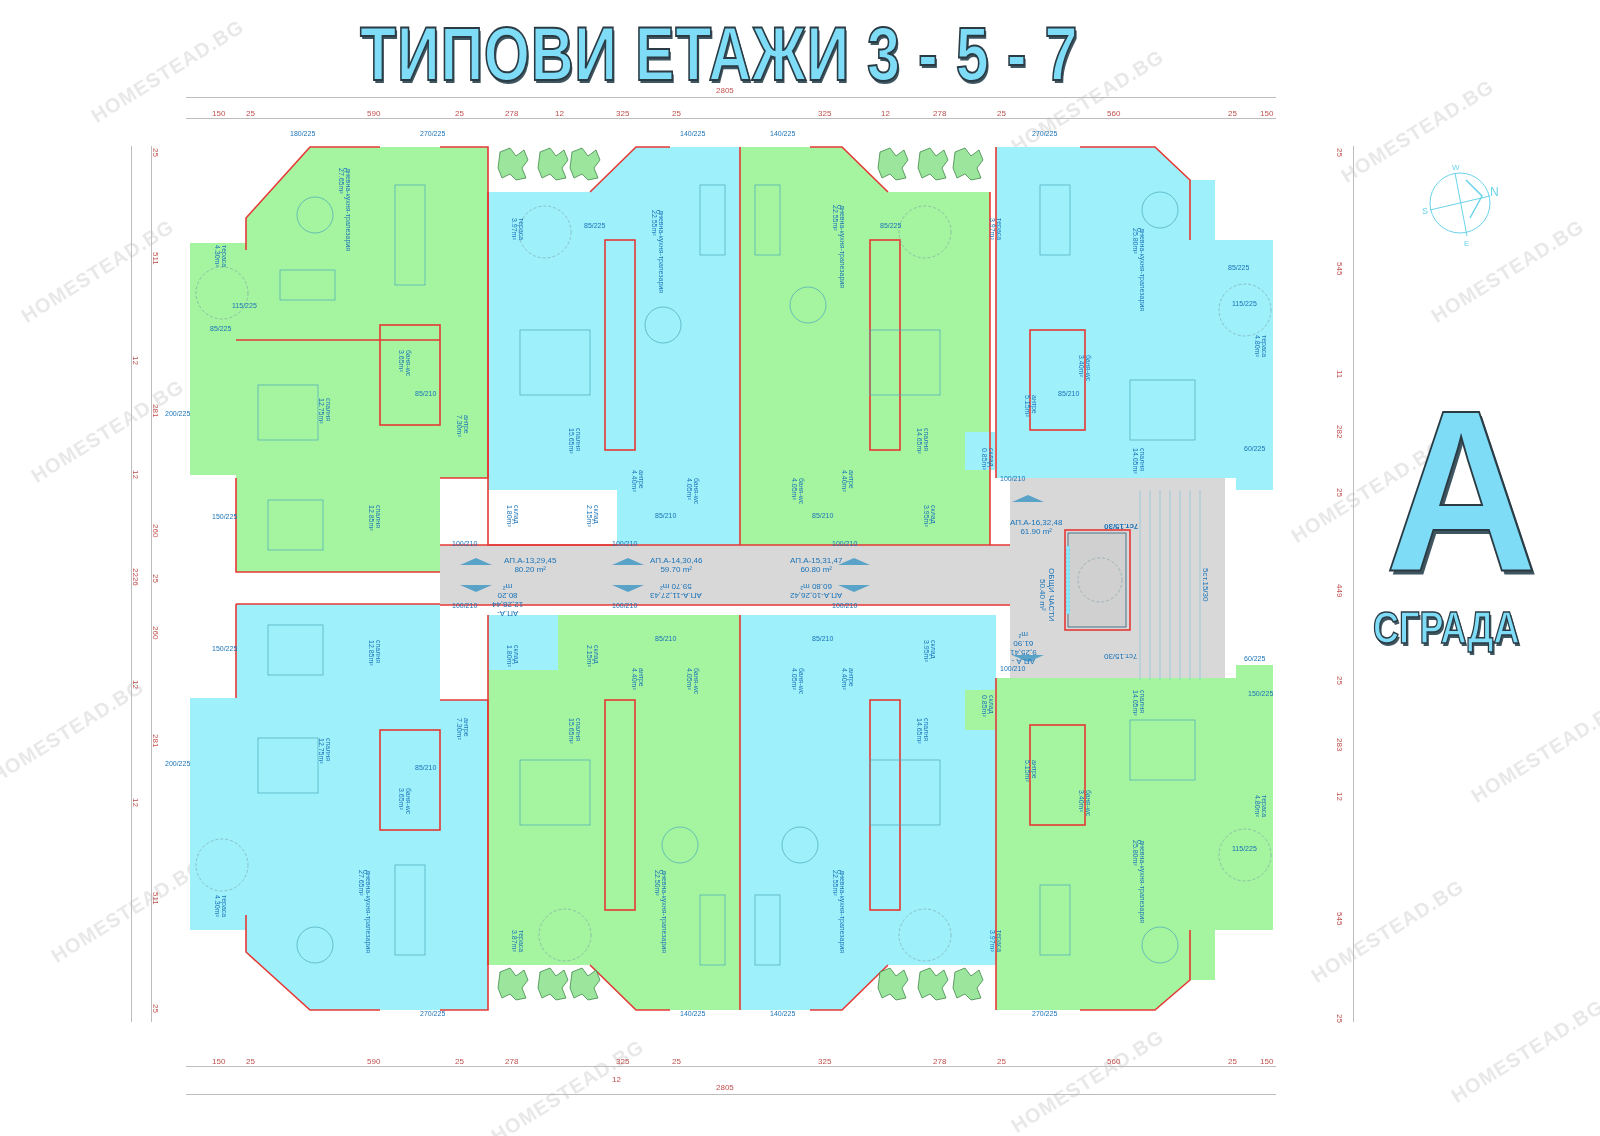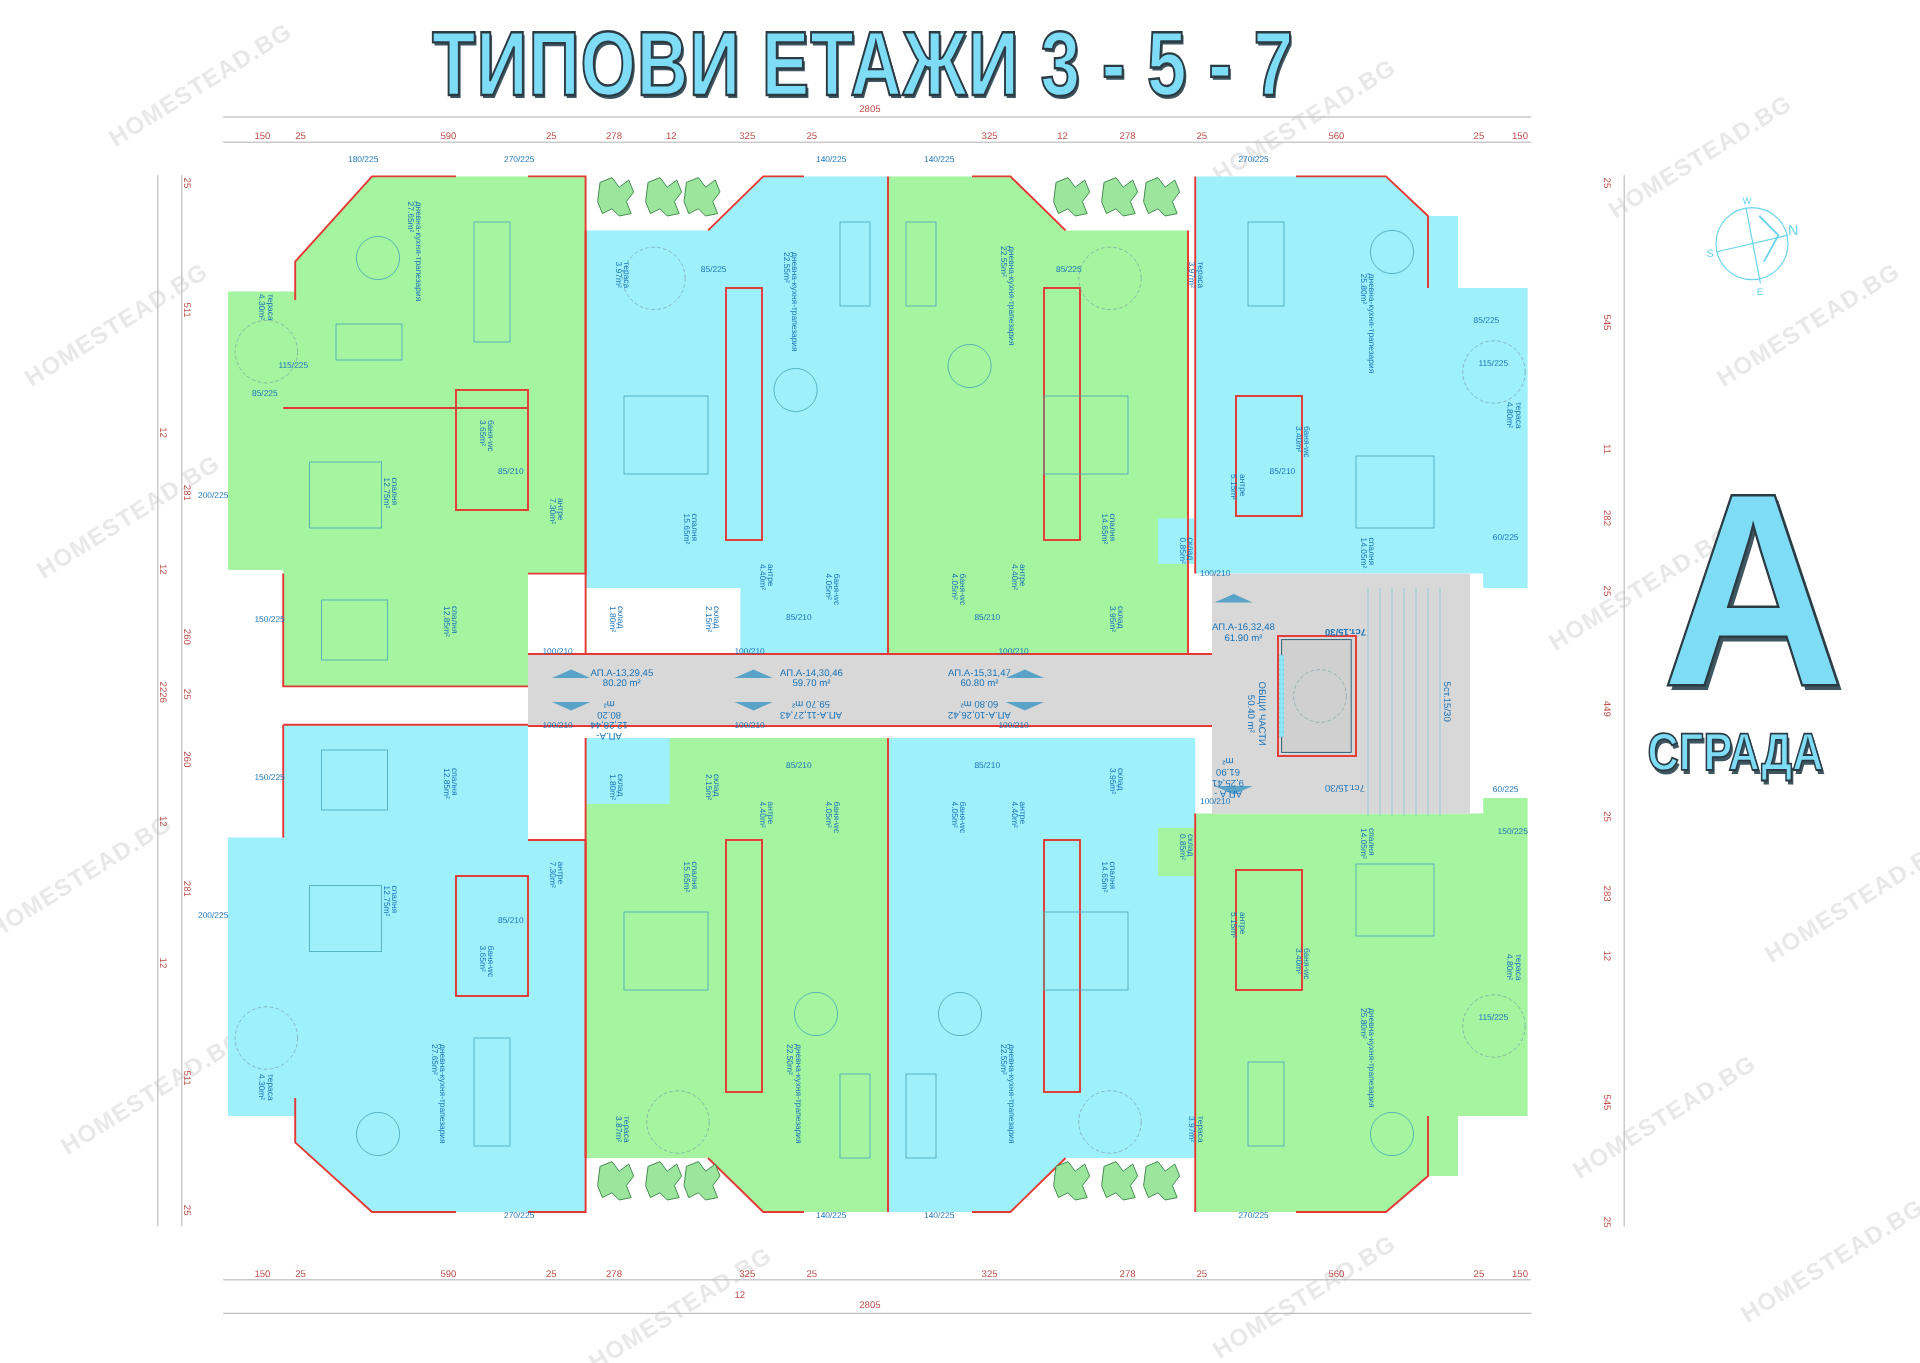--- a/index.html
+++ b/index.html
@@ -467,21 +467,21 @@
     <div>антре</div>
     <div>5.15m²</div>
   </div>
   <div style="position:absolute;left:1146px;top:690px;transform:rotate(90deg);transform-origin:left top;white-space:nowrap">
     <div>спалня</div>
     <div>14.05m²</div>
   </div>
 </div>
 
 <div style="position:absolute;left:0;top:0;font-size:8px;color:#1a73b8;text-align:center;">
-  <div style="position:absolute;left:492px;top:556px;line-height:9px">
+  <div style="position:absolute;left:504px;top:556px;line-height:9px">
     <div>АП.А-13,29,45</div>
     <div>80.20 m²</div>
   </div>
   <div style="position:absolute;left:650px;top:556px;line-height:9px">
     <div>АП.А-14,30,46</div>
     <div>59.70 m²</div>
   </div>
   <div style="position:absolute;left:790px;top:556px;line-height:9px">
     <div>АП.А-15,31,47</div>
     <div>60.80 m²</div>

